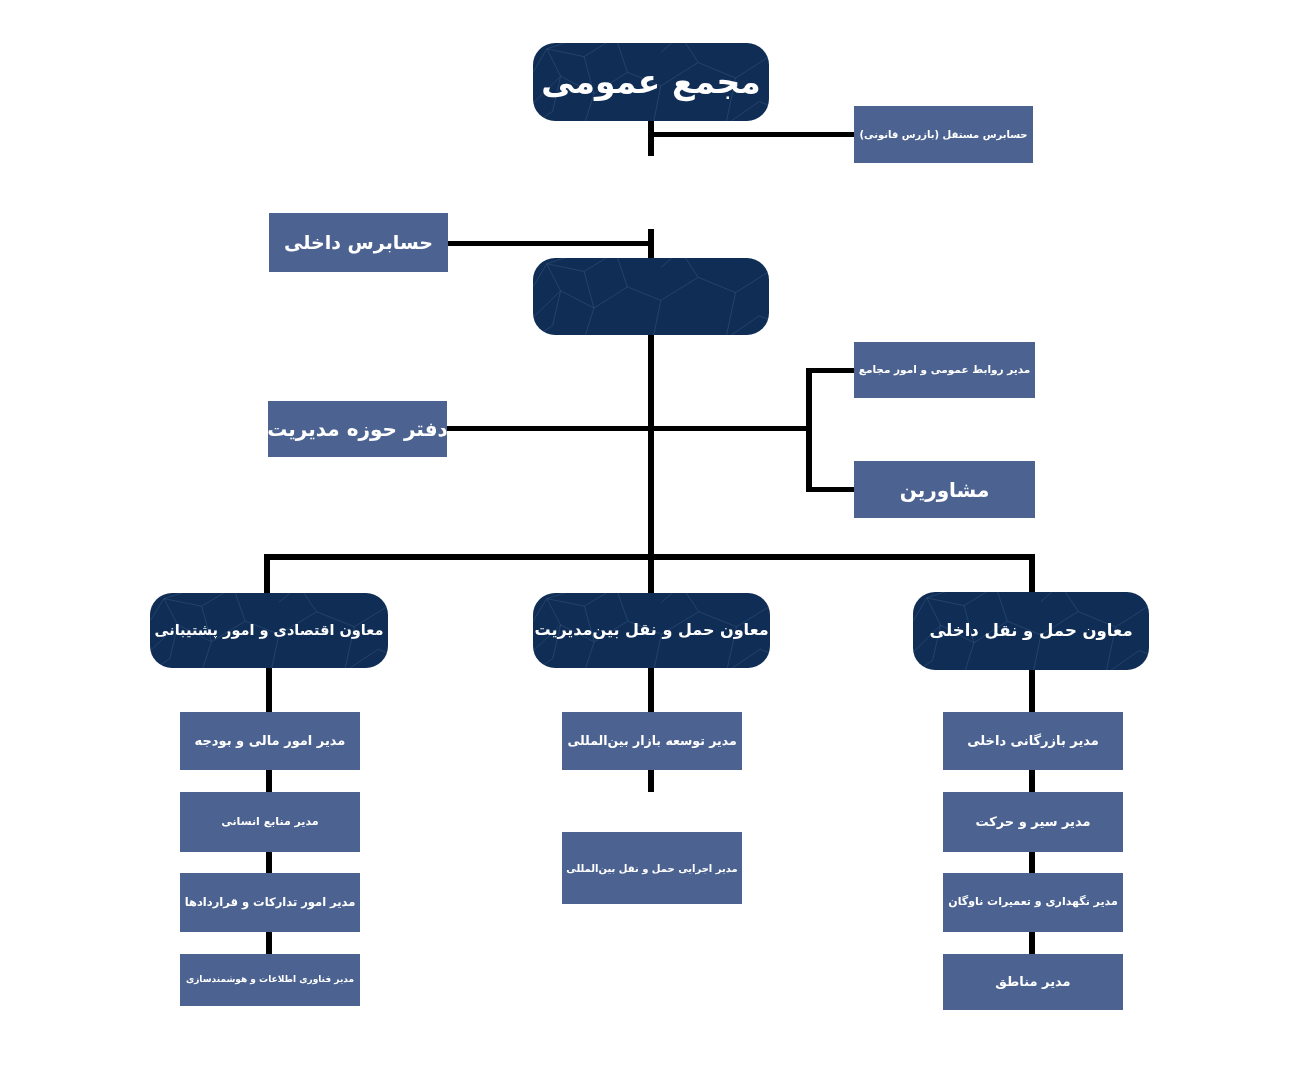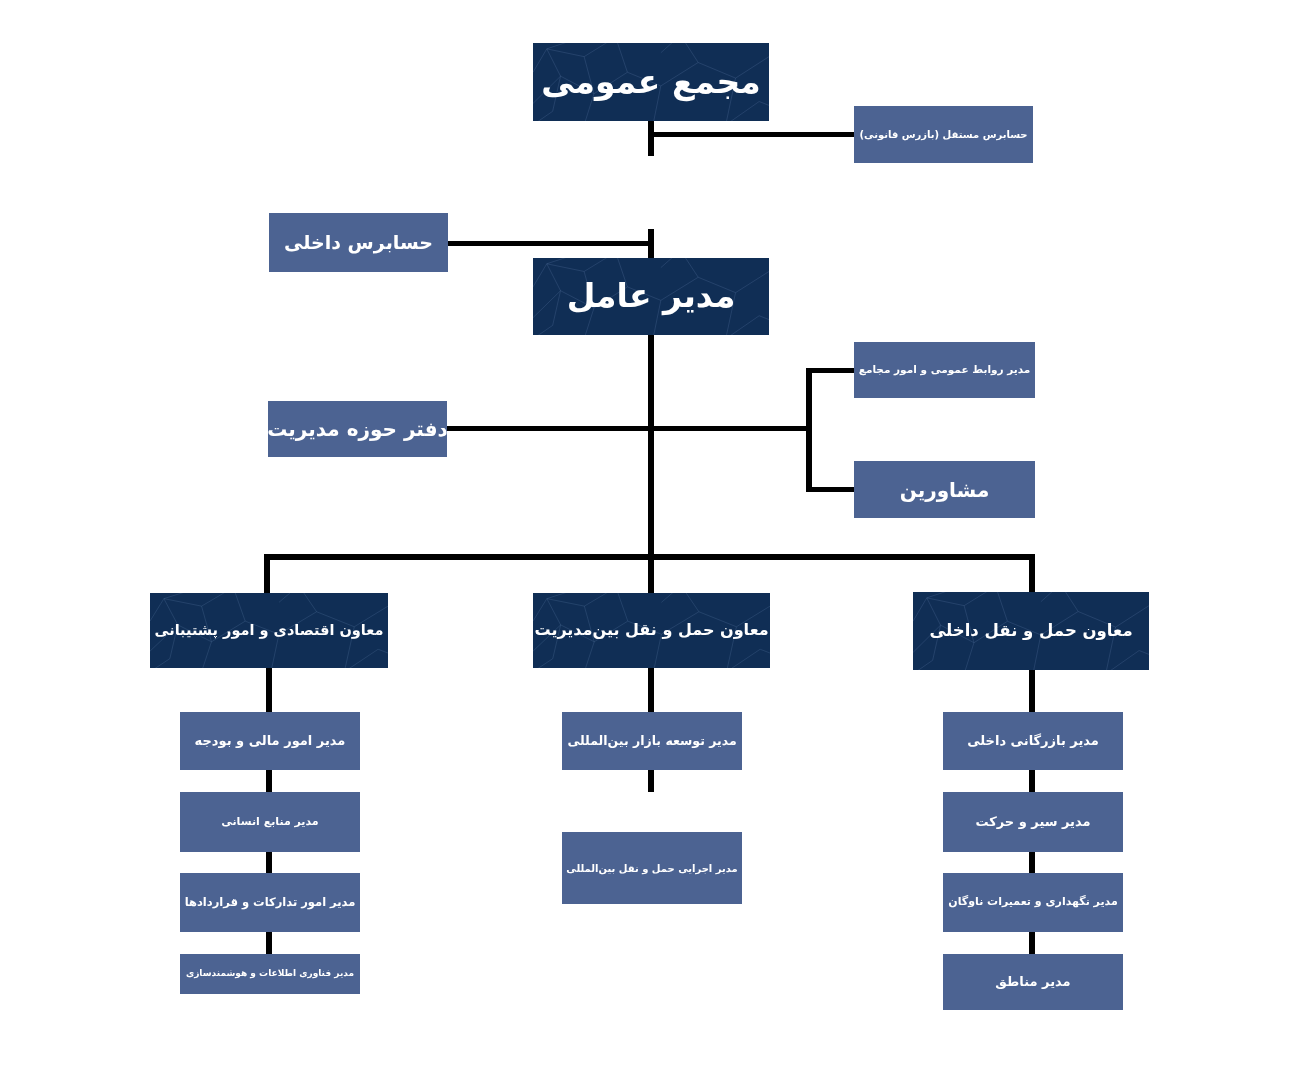--- a/index.html
+++ b/index.html
@@ -21,21 +21,21 @@
     position:absolute;
     display:flex;
     align-items:center;
     justify-content:center;
     color:var(--text-color);
     font-weight:bold;
     overflow:hidden;
     box-sizing:border-box;
     padding:0 6px;
   }
-  .dark{background:var(--dark-box);}
+  .dark{background:var(--dark-box);border-radius:22px;}
   .slate{background:var(--slate-box);}
   .label{
     position:relative;
     z-index:2;
     white-space:nowrap;
     direction:rtl;
     unicode-bidi:embed;
     text-align:center;
     line-height:1.3;
   }
@@ -122,21 +122,20 @@
           <path d="M0 84 L20 70 L28 34"></path>
           <path d="M62 52 L96 30 L84 -6"></path>
           <path d="M96 30 L130 44 L122 84"></path>
           <path d="M130 44 L168 20 L150 -8"></path>
           <path d="M168 20 L206 36 L196 84"></path>
           <path d="M206 36 L240 14"></path>
           <path d="M196 84 L230 60 L240 64"></path>
           <path d="M150 -8 L130 10"></path>
         </g>
       </svg>
-    <span class="label">مدیر عامل</span>
   </div>
 
   <div class="node slate" style="left:854px;top:342px;width:181px;height:56px;font-size:12.5px">
     <span class="label" style="font-size: 10.5px;">مدیر روابط عمومی و امور مجامع</span>
   </div>
 
   <div class="node slate" style="left:268px;top:401px;width:179px;height:56px;font-size:19px">
     <span class="label" style="font-size: 20px;">دفتر حوزه مدیریت</span>
   </div>
 
@@ -212,21 +211,21 @@
   </div>
 
   <div class="node slate" style="left:180px;top:792px;width:180px;height:60px;font-size:11px">
     <span class="label">مدیر منابع انسانی</span>
   </div>
 
   <div class="node slate" style="left:180px;top:873px;width:180px;height:59px;font-size:13px">
     <span class="label" style="font-size: 11.5px;">مدیر امور تدارکات و قراردادها</span>
   </div>
 
-  <div class="node slate" style="left:180px;top:954px;width:180px;height:40px;font-size:11.5px">
+  <div class="node slate" style="left:180px;top:954px;width:180px;height:52px;font-size:11.5px">
     <span class="label" style="font-size: 9px;">مدیر فناوری اطلاعات و هوشمندسازی</span>
   </div>
 
   <div class="node slate" style="left:562px;top:712px;width:180px;height:58px;font-size:13px">
     <span class="label" style="font-size: 12.5px;">مدیر توسعه بازار بین‌المللی</span>
   </div>
 
   <div class="node slate" style="left:562px;top:832px;width:180px;height:72px;font-size:12px">
     <span class="label" style="font-size: 10px;">مدیر اجرایی حمل و نقل بین‌المللی</span>
   </div>

